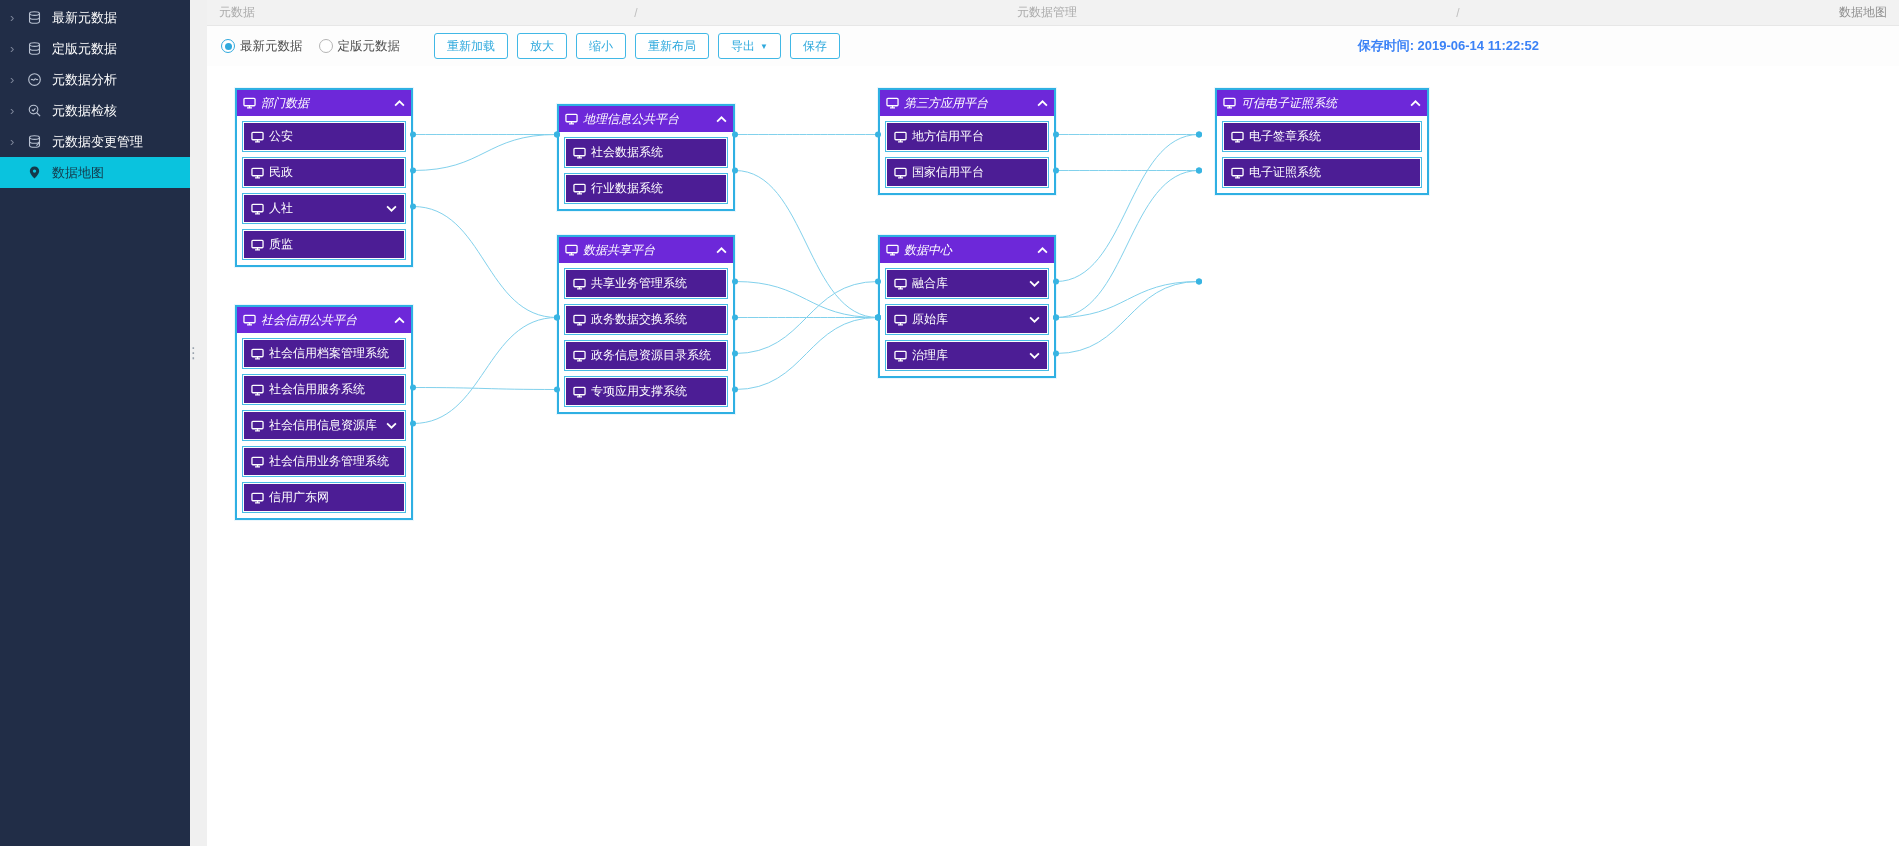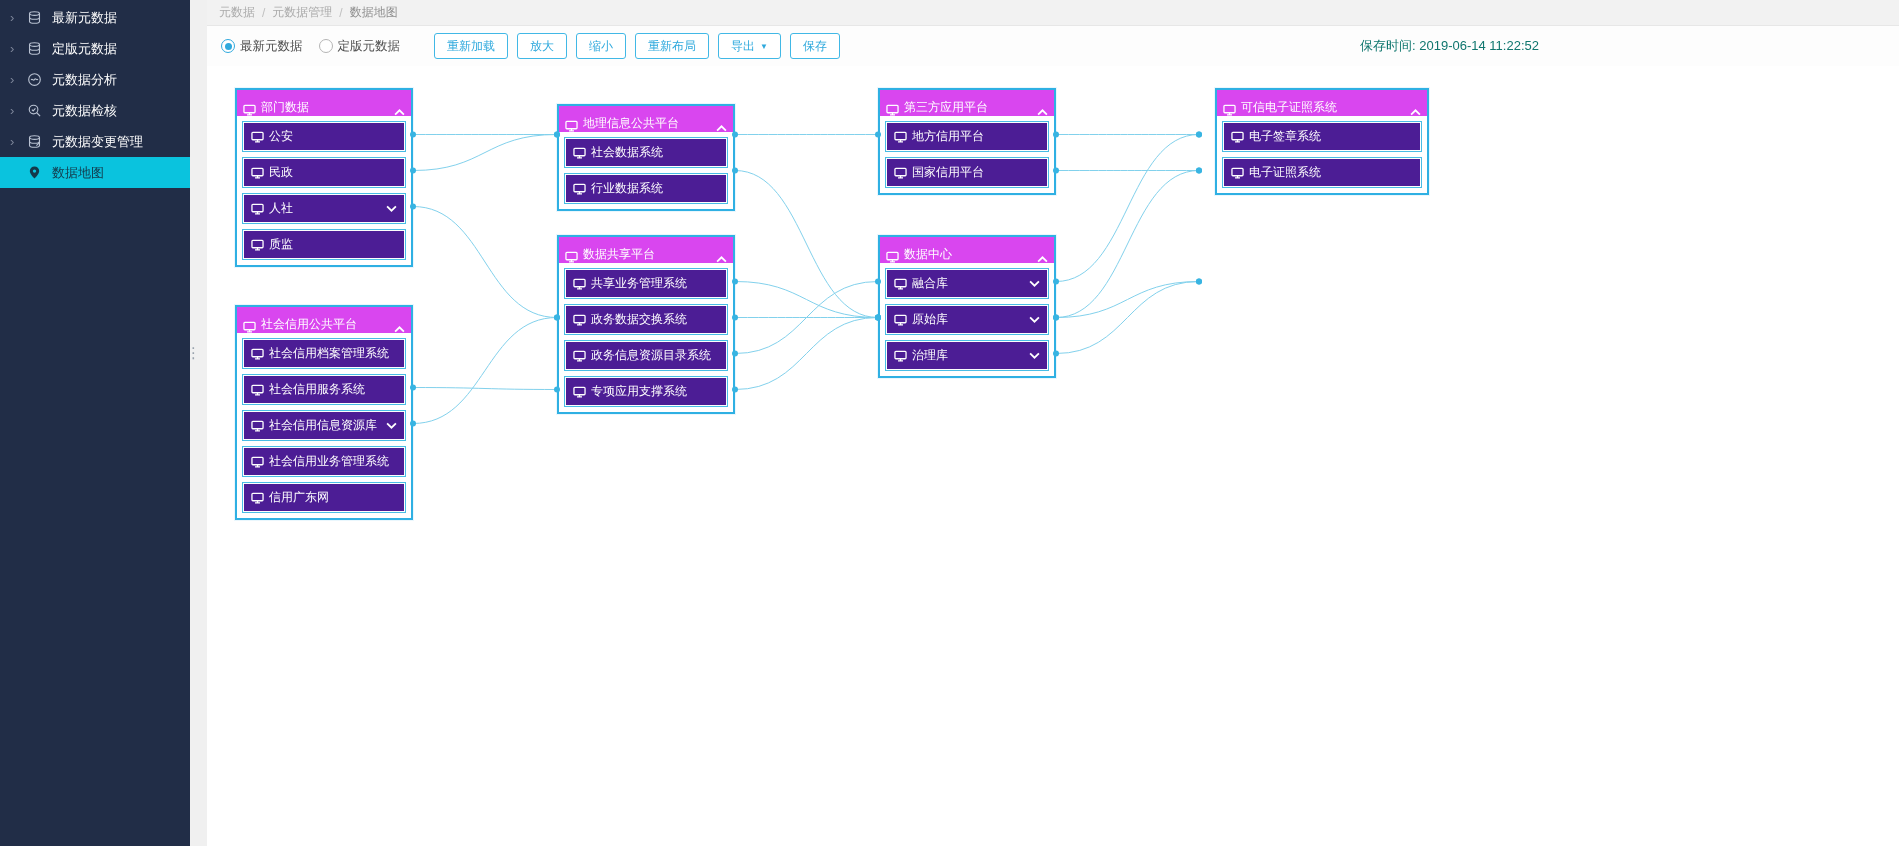--- a/index.html
+++ b/index.html
@@ -15,44 +15,44 @@
   .side-item .slabel { white-space:nowrap; }
   .side-item.active { background:#0ac3de; color:#14394a; }
 
   
   .gutter { width:17px; flex-shrink:0; background:#f0f0f0; position:relative; }
   .gutter .handle { position:absolute; left:-4px; top:348px; color:#9aa3ad; font-size:15px; line-height:10px; cursor:col-resize; letter-spacing:-2px; }
 
   
   .main { flex:1; display:flex; flex-direction:column; background:#fff; min-width:0; }
 
-  .breadcrumb-bar { height:26px; background:#f2f2f2; border-bottom:1px solid #e7e7e7; display:flex; align-items:center; padding:0 12px; font-size:12px; color:#ababab; }
+  .breadcrumb-bar { height:26px; background:#f2f2f2; border-bottom:1px solid #e7e7e7; display:flex; align-items:center; padding:0 12px; font-size:12px; color:#ababab;justify-content:space-between; }
   .breadcrumb-bar .crumb { cursor:pointer; }
   .breadcrumb-bar .crumb.current { color:#8f8f8f; }
   .breadcrumb-bar .sep { margin:0 7px; color:#c0c0c0; }
 
   .toolbar { height:40px; display:flex; align-items:center; padding:0 14px; background:#fdfdfd; }
   .radio { display:flex; align-items:center; margin-right:16px; font-size:12.5px; color:#4d4d4d; cursor:pointer; }
   .radio-ring { width:14px; height:14px; border-radius:50%; border:1px solid #b5b5b5; margin-right:5px; display:flex; align-items:center; justify-content:center; background:#fff; }
   .radio.checked .radio-ring { border-color:#2fa9dd; }
   .radio-dot { width:7px; height:7px; border-radius:50%; background:transparent; }
   .radio.checked .radio-dot { background:#2fa9dd; }
   .btn-group { display:flex; align-items:flex-start; margin-left:18px; }
   .btn { height:26px; padding:0 12px; margin-right:9px; background:#fff; border:1px solid #41b8e6; border-radius:3px; color:#2fa9dd; font-size:12px; cursor:pointer; display:flex; align-items:center; font-family:inherit; }
   .btn .caret { font-size:8px; margin-left:5px; }
-  .save-time { margin-left:auto; margin-right:346px; font-size:13px; color:#0f766e; white-space:nowrap; }
+  .save-time { margin-left:auto; margin-right:346px; font-size:13px; color:#3b82f6; white-space:nowrap;font-weight:bold; }
 
   
   .canvas { position:relative; flex:1; background:#fff; overflow:hidden; }
   #edges { position:absolute; left:0; top:0; z-index:2; pointer-events:none; }
   .edge { fill:none; stroke:#82d1ec; stroke-width:1; }
   .edge-dot { fill:#38b4e2; }
 
   .group { position:absolute; z-index:1; border:2px solid #2fb0e3; background:#fff; box-shadow:0 0 0 1px #eaf7fd; }
-  .ghead { height:26px; background:#d946ef; display:flex; align-items:flex-end; padding:0 6px; color:#fff; font-size:12px; cursor:move; }
+  .ghead { height:26px; background:#6d28d9; display:flex; align-items:center; padding:0 6px; color:#fff; font-size:12px; cursor:move;font-style:italic; }
   .ghead .gtitle { margin-left:5px; white-space:nowrap; }
   .ghead .gchev { margin-left:auto; display:flex; align-items:center; cursor:pointer; }
   .gbody { padding:6px; }
   .node { height:29px; margin-bottom:7px; background:#4c1d95; border:1px solid #fdfefe; box-shadow:0 0 0 1px #49bce4; display:flex; align-items:center; padding:0 7px; color:#fff; font-size:12px; cursor:pointer; }
   .node:last-child { margin-bottom:0; }
   .node .nlabel { margin-left:5px; white-space:nowrap; overflow:hidden; }
   .node .nchev { margin-left:auto; display:flex; align-items:center; }
   .icn { display:flex; align-items:center; }
 </style>
 </head>

